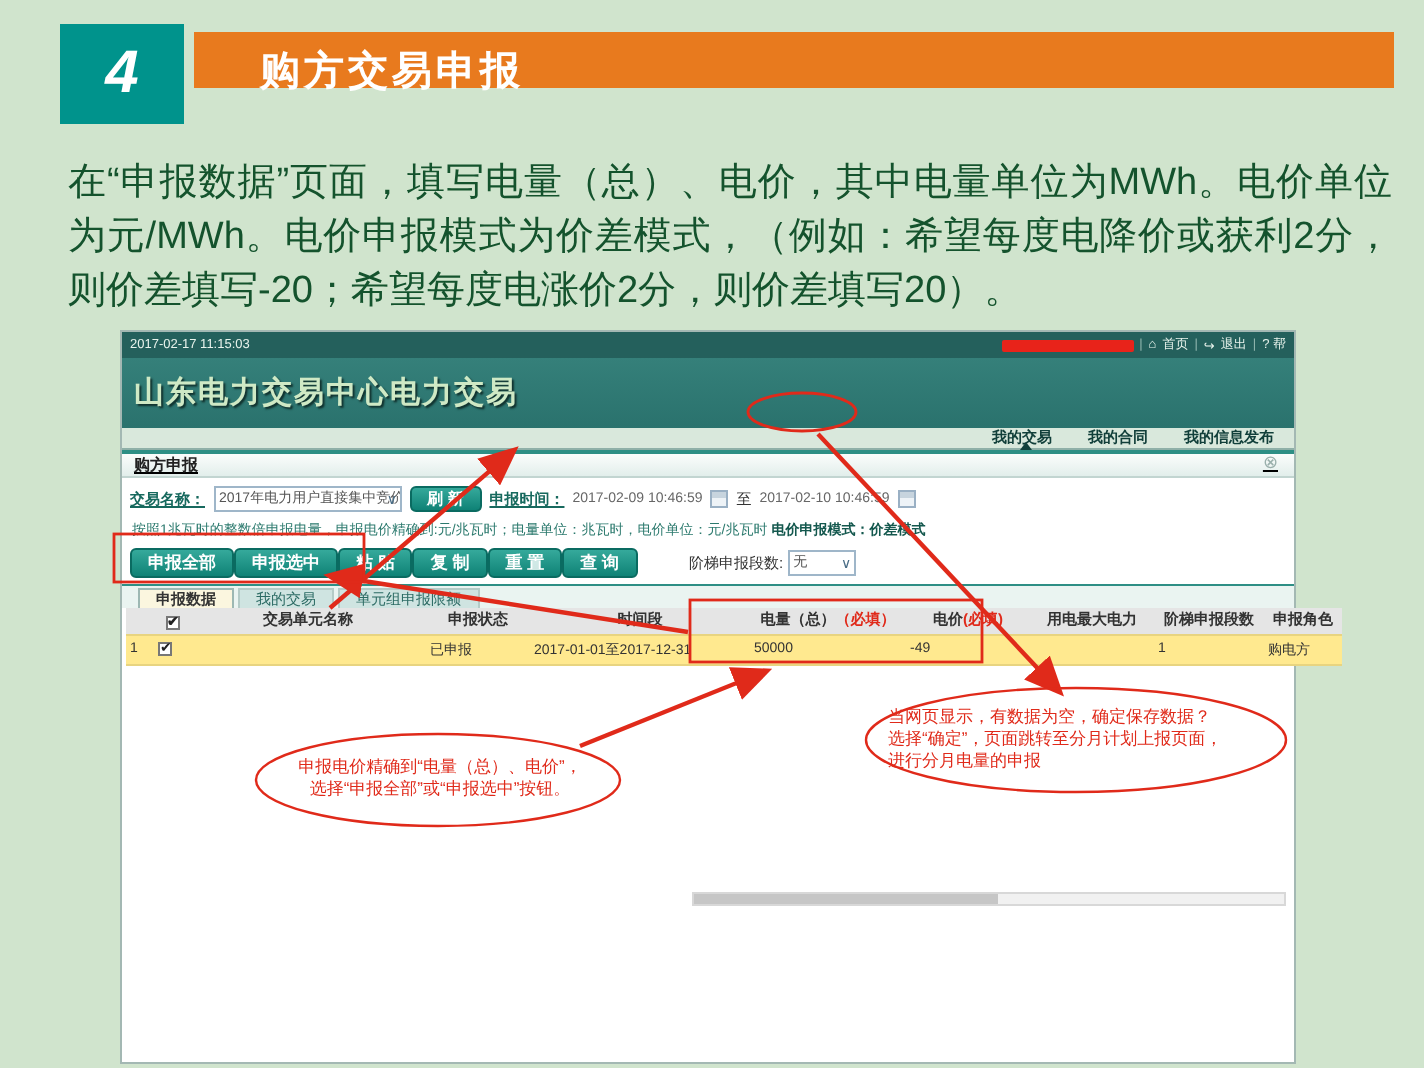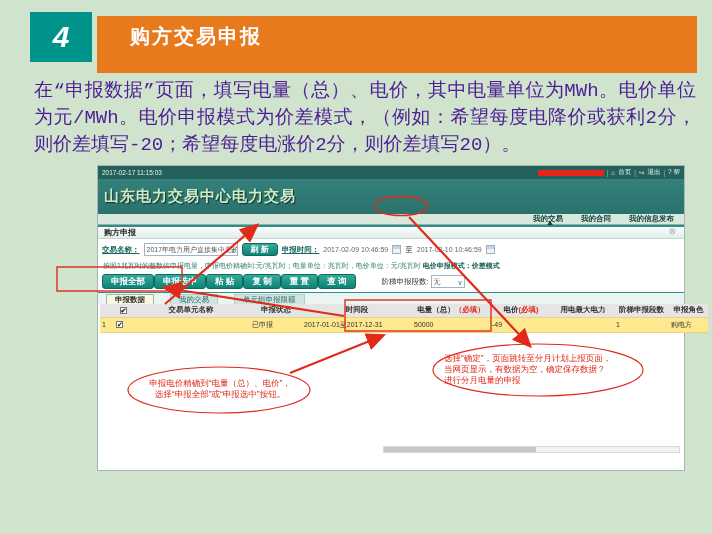--- a/index.html
+++ b/index.html
@@ -3,47 +3,47 @@
 <meta charset="utf-8">
 <style>
   html,body{margin:0;padding:0;background:#888;}
   *{box-sizing:border-box;font-family:"Liberation Sans",sans-serif;}
   .slide{position:relative;width:712px;height:534px;background:#d0e4cd;overflow:hidden;margin:0 auto;}
 
   
   .num-box{position:absolute;left:30px;top:12px;width:62px;height:50px;background:#00938c;
            color:#fff;font-size:30px;font-weight:bold;font-style:italic;
            display:flex;align-items:center;justify-content:center;}
-  .title-bar{position:absolute;left:97px;top:16px;width:600px;height:57px;background:#e87a1e;
+  .title-bar{position:absolute;left:97px;top:16px;width:600px;height:28px;background:#e87a1e;
              color:#fff;font-size:20px;font-weight:bold;line-height:41px;padding-left:33px;letter-spacing:2px;}
 
   
-  .body-text{position:absolute;left:34px;top:78px;width:662px;font-family:Liberation Mono, monospace;
-             font-size:19px;line-height:27px;color:#4c1d95;text-align:justify;}
-
-  
-  .shot{position:absolute;left:60px;top:165px;width:588px;height:306px;background:#fff;
-        border:1px solid #a3b8b3;z-index:10;margin-left:37px;}
+  .body-text{position:absolute;left:34px;top:78px;width:662px;font-family:Liberation Sans, sans-serif;
+             font-size:19px;line-height:27px;color:#14532d;text-align:justify;}
+
+  
+  .shot{position:absolute;left:60px;top:165px;width:588px;height:367px;background:#fff;
+        border:1px solid #a3b8b3;z-index:10;}
   .topbar{height:13px;background:#24605c;color:#e8f3ec;font-size:6.5px;display:flex;
           align-items:center;justify-content:space-between;padding:0 4px;}
   .topbar-right{display:flex;align-items:center;gap:3px;}
   .redact-top{width:66px;height:6px;background:#e8231a;border-radius:1px;}
   .tb-sep{color:#8fb5ae;}
   .banner{height:35px;background:linear-gradient(#35807a,#2a726d);}
   .banner-title{font-size:15px;font-weight:bold;color:#cfe9c5;letter-spacing:1px;
                 padding:8px 0 0 6px;text-shadow:1px 1px 1px #10302c;}
   .navbar{position:relative;height:11px;background:#d9e8dc;border-bottom:1px solid #8fb0a8;
           display:flex;justify-content:flex-end;align-items:center;gap:18px;padding-right:10px;
           font-size:7.5px;font-weight:bold;color:#113f3a;}
   .nav-item{position:relative;cursor:pointer;}
   .nav-tri{position:absolute;left:14px;bottom:-1px;width:0;height:0;
            border-left:3px solid transparent;border-right:3px solid transparent;border-bottom:4px solid #12413c;}
   .panel-titlebar{height:14px;background:linear-gradient(#fbfdfc,#e2eeeb);border-top:2px solid #2e8f85;
                   border-bottom:1px solid #c2d5d1;display:flex;align-items:flex-start;justify-content:space-between;
-                  padding:0 8px 0 6px;}
+                  padding:0 8px 0 6px;text-decoration:underline;}
   .panel-title{font-size:8px;font-weight:bold;color:#222;}
   .panel-close{font-size:9px;color:#9ab0ac;line-height:8px;cursor:pointer;}
 
   .form-row{height:21px;display:flex;align-items:center;gap:4px;padding:0 4px;font-size:7.5px;}
   .flabel{font-weight:bold;color:#17695e;white-space:nowrap;text-decoration:underline;}
   .select{position:relative;height:13px;border:1px solid #9fb6c9;background:#fff;color:#555;
           font-size:7px;line-height:11px;padding:0 9px 0 2px;white-space:nowrap;overflow:hidden;cursor:pointer;}
   .select .chev{position:absolute;right:1px;top:1px;font-size:7px;color:#4a6d86;}
   .trade-select{width:94px;}
   .ladder-select{width:34px;}
@@ -55,21 +55,21 @@
   .cal-icon{width:9px;height:9px;border:1px solid #9ab0c4;background:linear-gradient(#c7d4de 3px,#eef3f7 3px);
             display:inline-block;cursor:pointer;}
   .to-label{color:#333;}
 
   .instruction{padding:0 5px;font-size:7px;color:#2c7a6e;white-space:nowrap;line-height:11px;}
   .instruction b{color:#14584e;}
 
   .actions{height:21px;display:flex;align-items:center;padding:0 4px;}
   .ladder-wrap{display:flex;align-items:center;gap:2px;margin-left:26px;font-size:7.5px;color:#333;}
 
-  .tabs{height:12px;background:#eaf4f1;border-top:1px solid #2e8f85;display:flex;gap:16px;
+  .tabs{height:12px;background:#eaf4f1;border-top:1px solid #2e8f85;display:flex;gap:2px;
         padding:1px 0 0 8px;font-size:7.5px;}
   .tab{padding:0 8px;line-height:10px;border:1px solid #b4cbc7;border-bottom:none;
        background:#cfe4e1;color:#2c6b64;cursor:pointer;}
   .tab.active{background:#fbf6df;color:#333;font-weight:bold;border-color:#9db8b3;}
 
   table.grid{border-collapse:collapse;width:584px;margin:0 2px;table-layout:fixed;}
   .grid th{height:13px;background:#e5e5e5;font-size:7.5px;font-weight:bold;color:#333;
            white-space:nowrap;overflow:hidden;padding:0 1px;}
   .grid td{height:15px;background:#ffe98f;font-size:7px;color:#333;white-space:nowrap;
            overflow:hidden;padding:0 2px;border-top:1px solid #e8d480;border-bottom:1px solid #e8d480;}
@@ -252,18 +252,18 @@
     <ellipse cx="401" cy="206" rx="27" ry="9.5" fill="none" stroke="#e02a1a" stroke-width="1.4"></ellipse>
     <ellipse cx="219" cy="390" rx="91" ry="23" fill="none" stroke="#e02a1a" stroke-width="1.2"></ellipse>
     <ellipse cx="538" cy="370" rx="105" ry="26" fill="none" stroke="#e02a1a" stroke-width="1.2"></ellipse>
   </svg>
 
   <div class="callout-text callout-left">
     <div>申报电价精确到“电量（总）、电价”，</div>
     <div>选择“申报全部”或“申报选中”按钮。</div>
   </div>
   <div class="callout-text callout-right">
+    <div>当网页显示，有数据为空，确定保存数据？</div>
     <div>选择“确定”，页面跳转至分月计划上报页面，</div>
-    <div>当网页显示，有数据为空，确定保存数据？</div>
     <div>进行分月电量的申报</div>
   </div>
 
 </div>
 
 </body></html>

